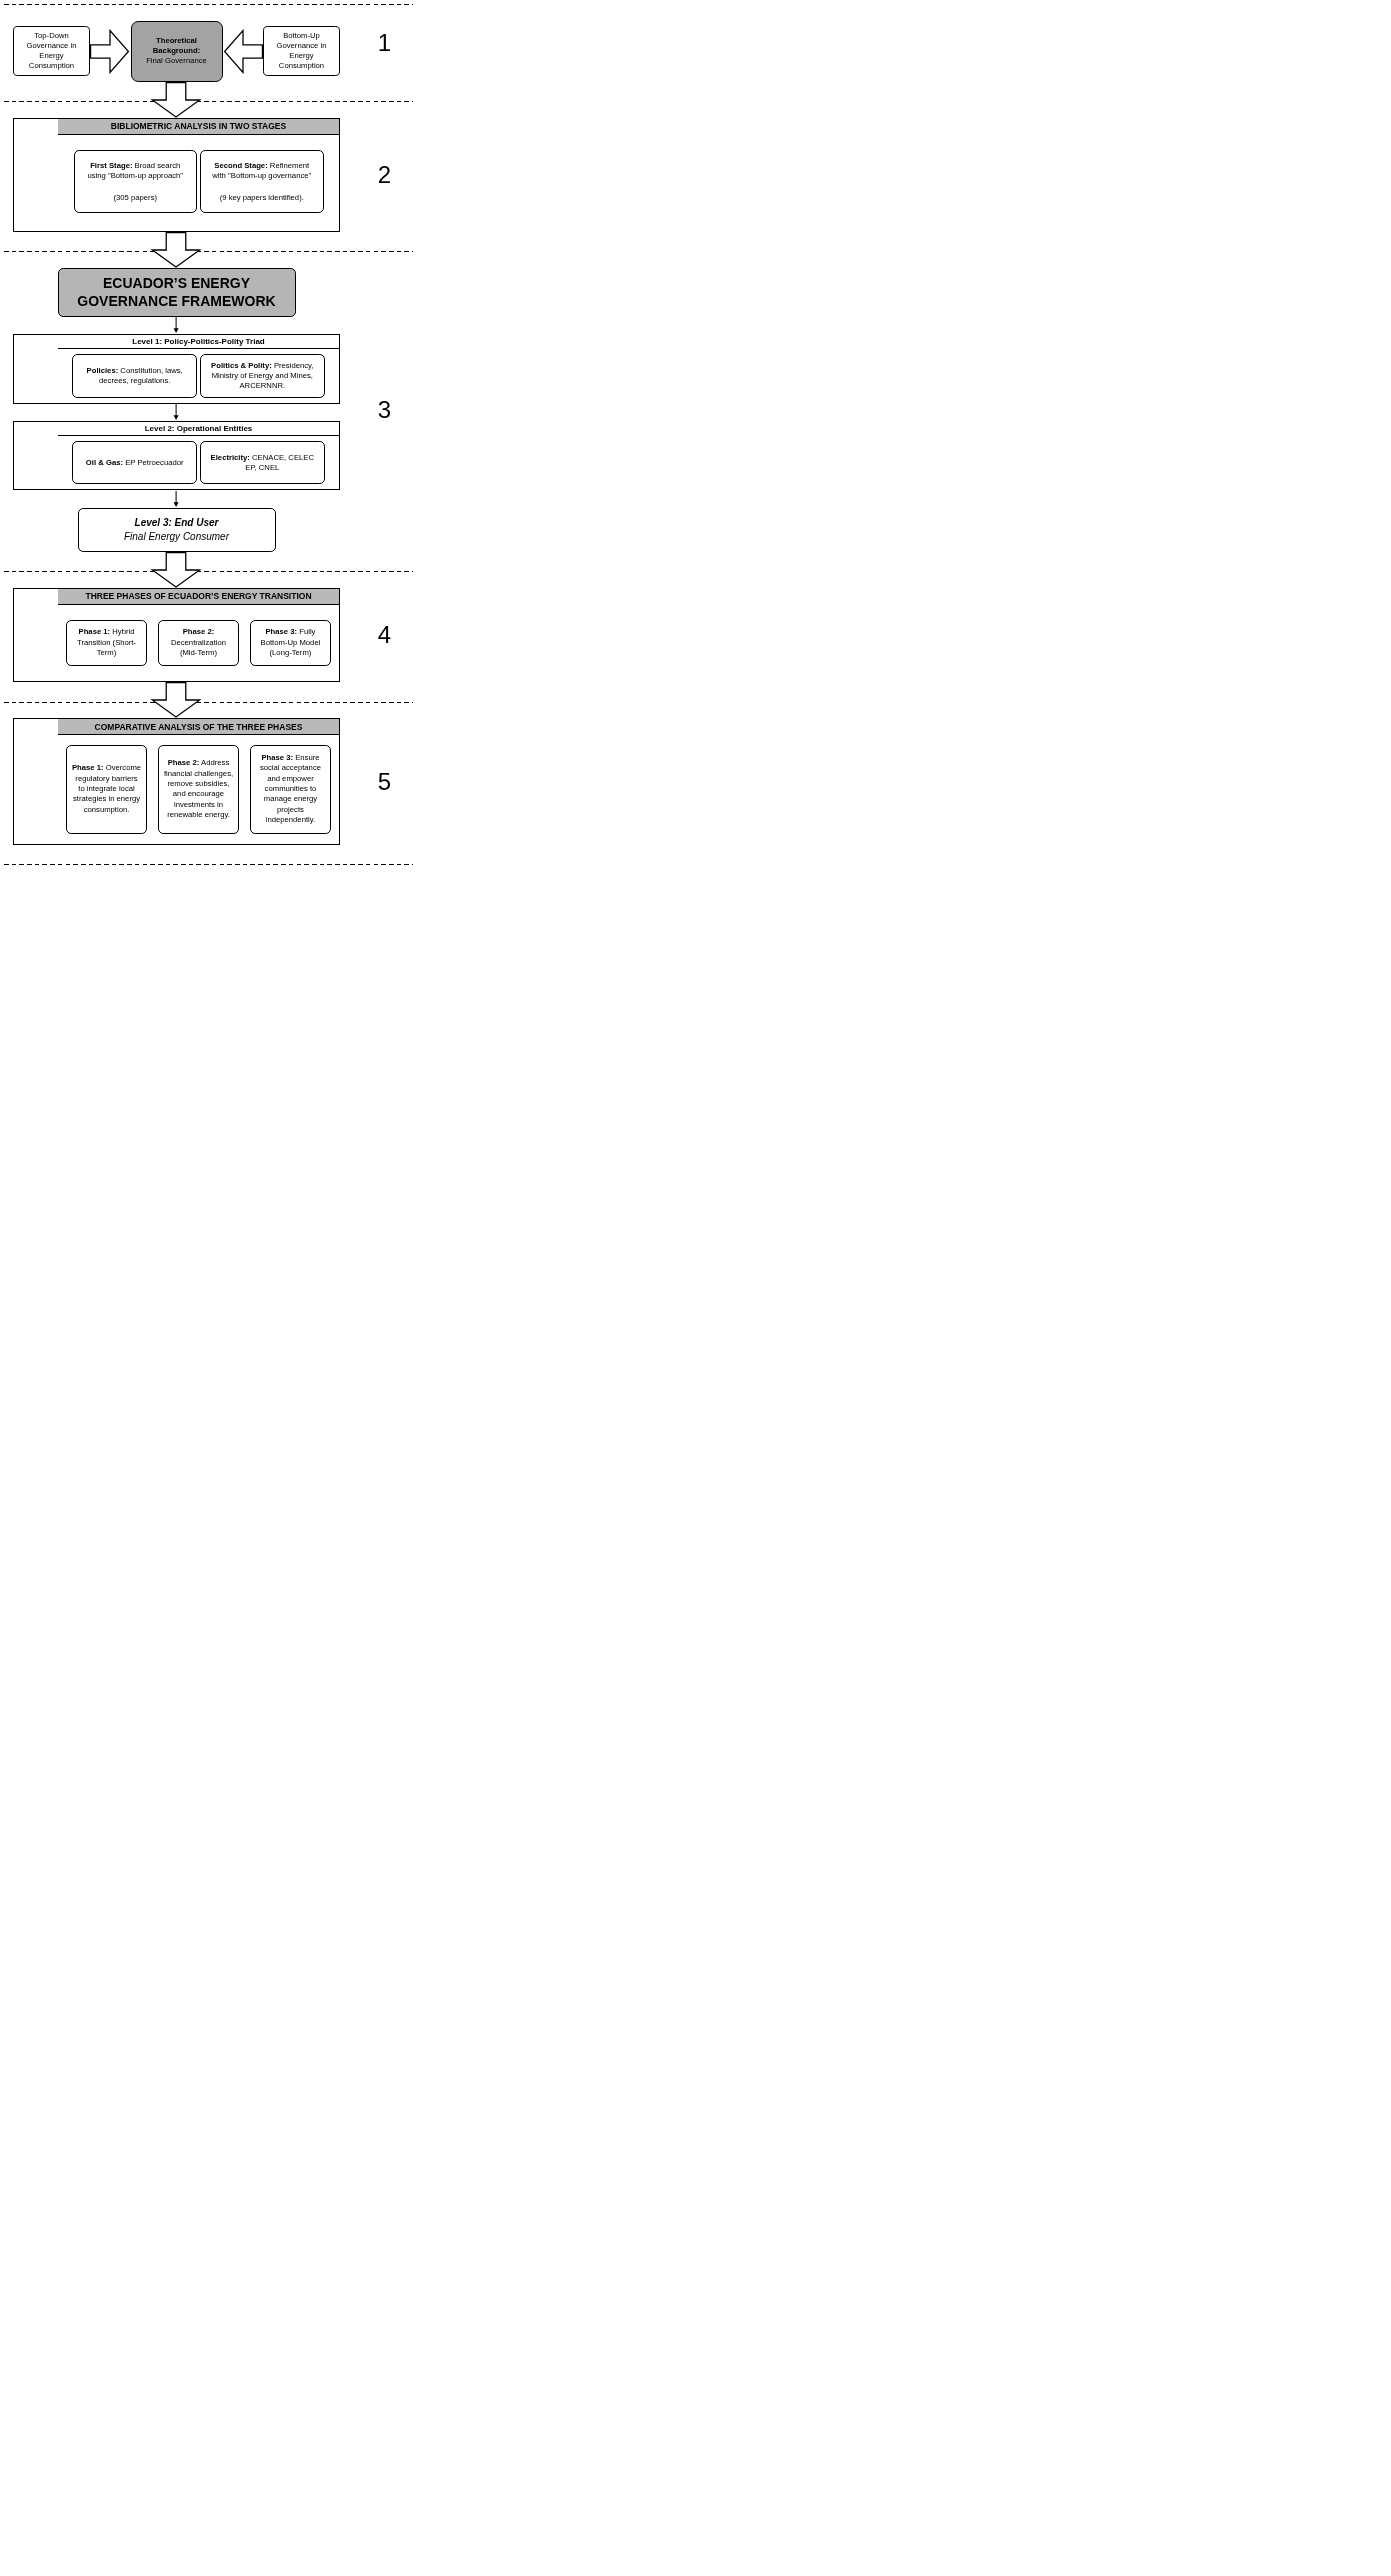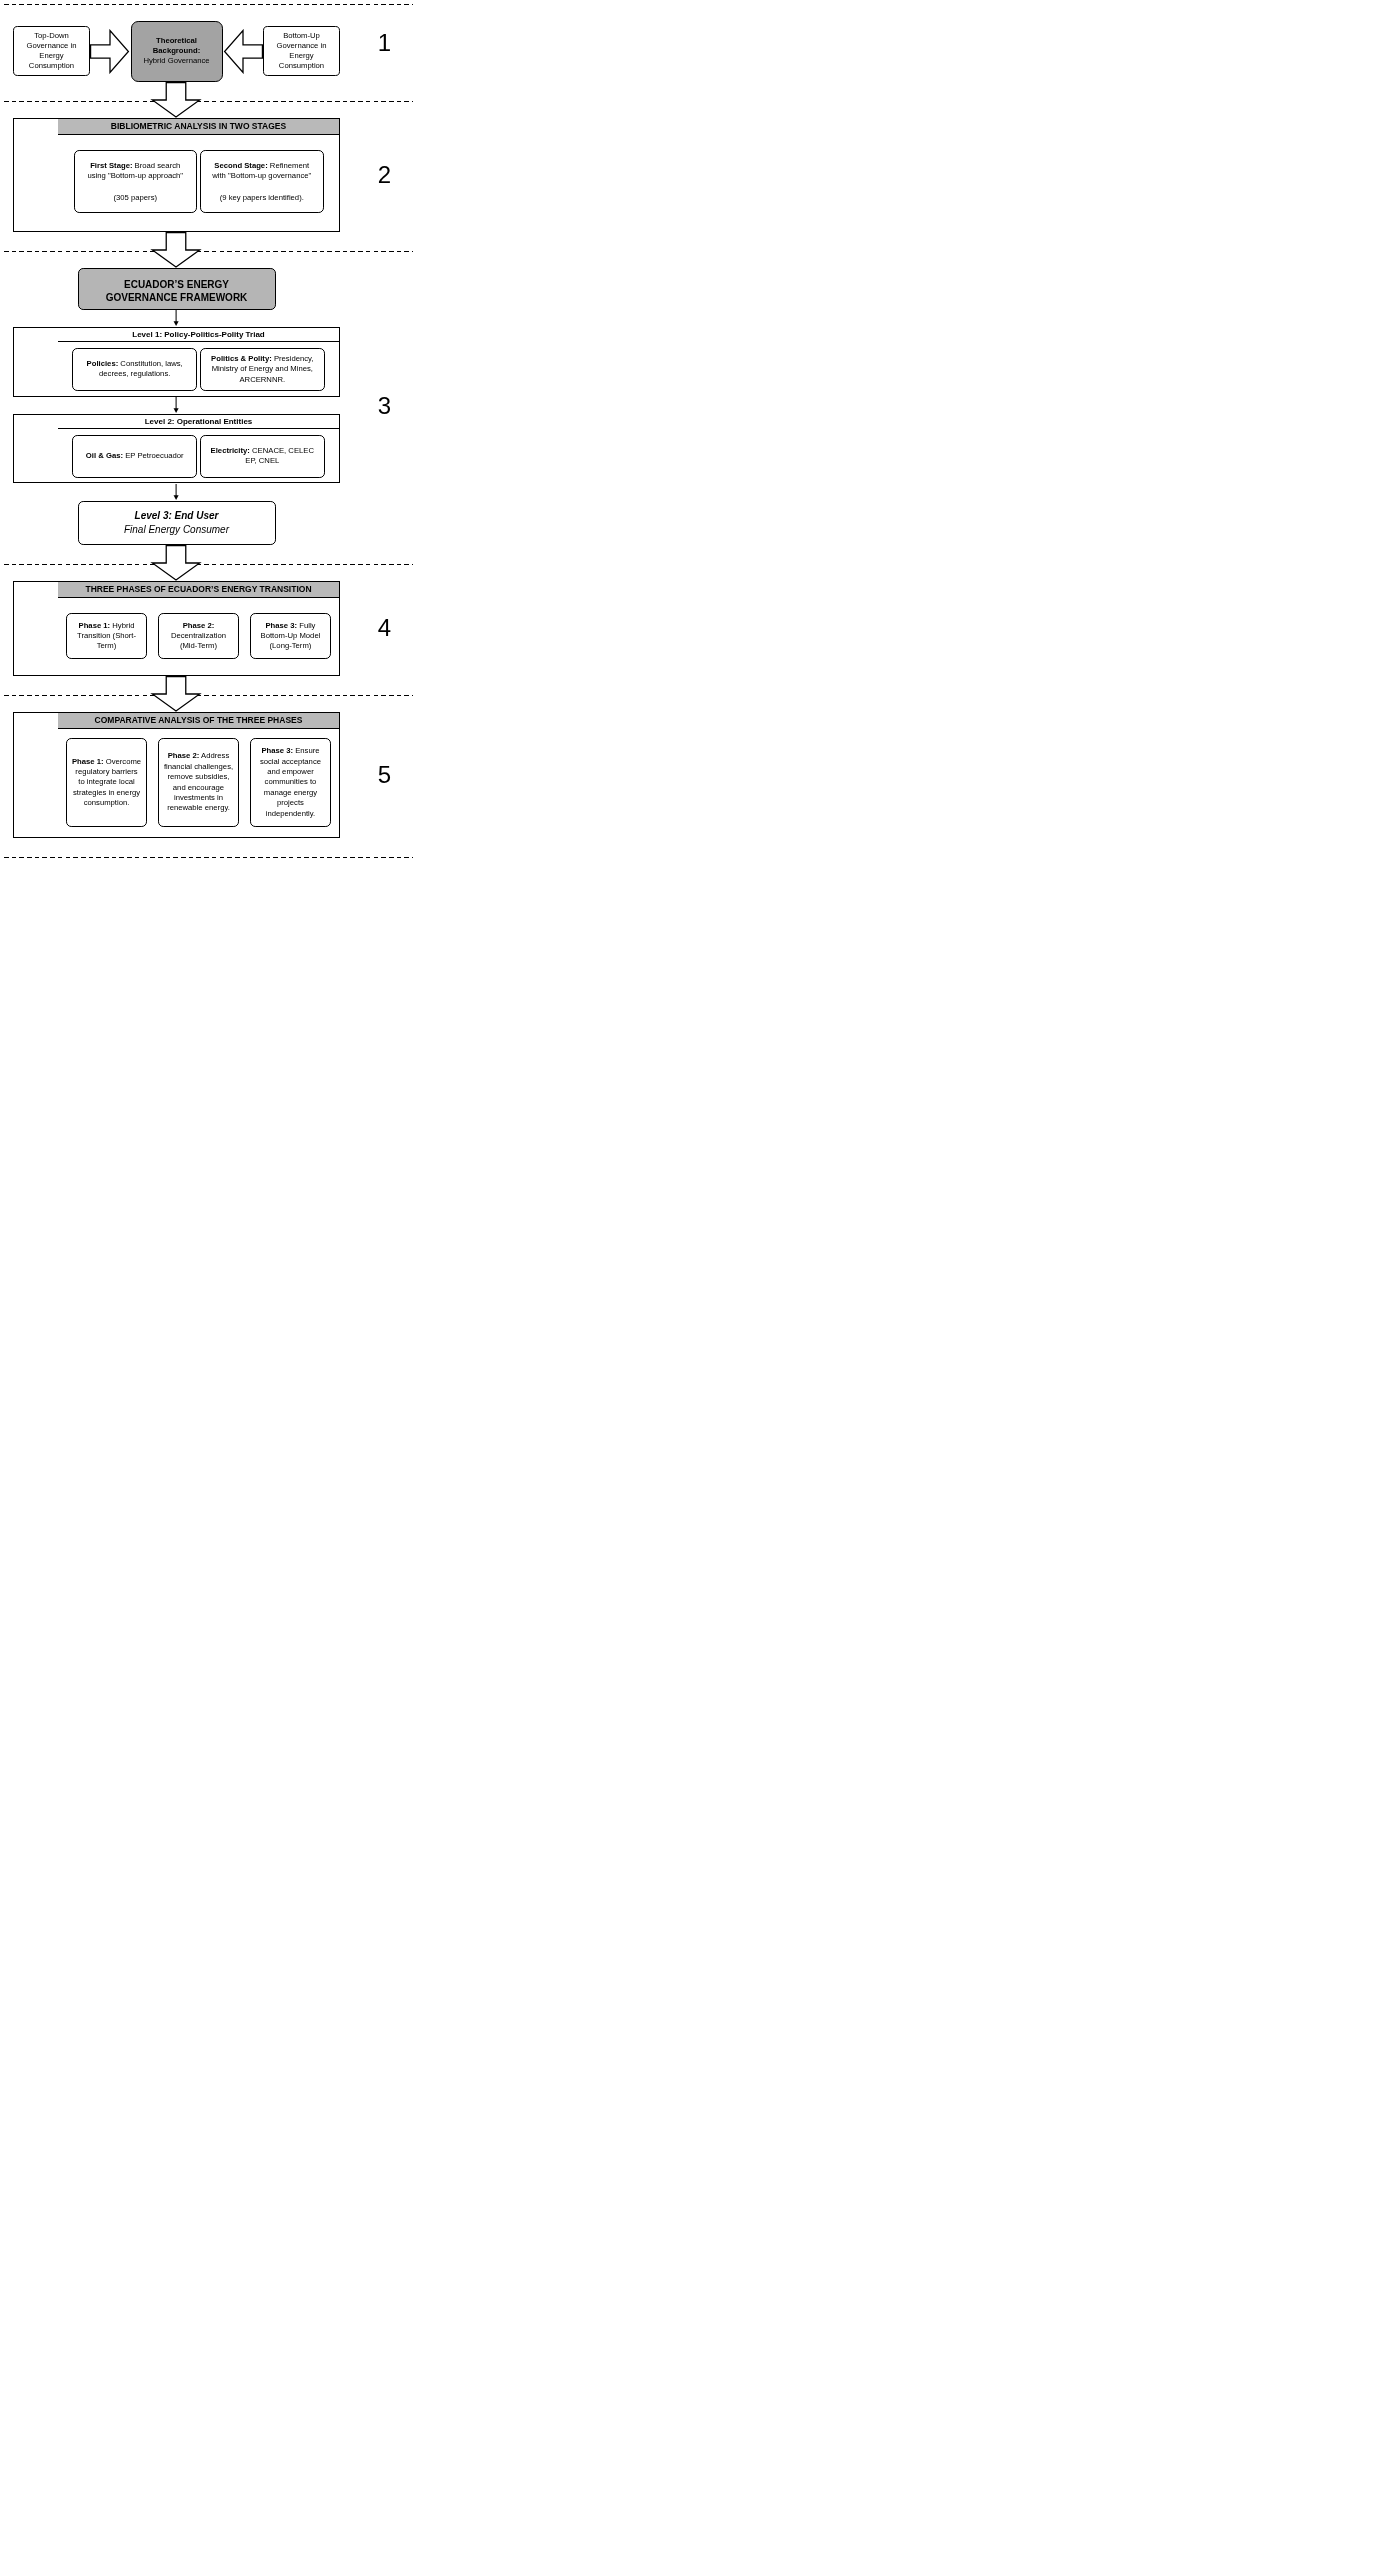--- a/index.html
+++ b/index.html
@@ -59,24 +59,24 @@
     display: flex; flex-direction: column; justify-content: center;
   }
   .two-col .rbox { min-height: 63px; }
   .two-col.compact .rbox { min-height: 43px; padding: 5.2px 6.2px; }
   .three-col .rbox { min-height: 45px; padding: 6.2px 4.1px; }
   .three-col.tall .rbox { min-height: 78px; padding: 7.2px 5.2px; }
   .note { margin-top: 11.3px; text-align: center; }
   
   .s3-col { display: flex; flex-direction: column; align-items: center; }
   .framework-box {
-    width: 198px; min-height: 42px; background: var(--framework-box-gray, #b5b5b5);
+    width: 238px; min-height: 42px; background: var(--framework-box-gray, #b5b5b5);
     border: 1px solid var(--border-black,#000); border-radius: 5.2px;
-    display: flex; align-items: flex-end; justify-content: center; text-align: center;
-    font-weight: bold; font-size: 10px; line-height: 1.3; padding: 5.2px 13.4px;
+    display: flex; align-items: flex-start; justify-content: center; text-align: center;
+    font-weight: bold; font-size: 14px; line-height: 1.3; padding: 5.2px 13.4px;
   }
   .level3-box {
     width: 198px; min-height: 44px; border: 0.8px solid var(--border-black,#000); border-radius: 5.2px;
     display: flex; flex-direction: column; justify-content: center; text-align: center;
     font-size: 10px; line-height: 1.4; padding: 6.2px; background: #fff; font-style: italic;
   }
   .thin-arrow { margin: 0.5px 0; display: block; }
   .bottom-line { margin-top: 18.5px; }
 </style>
 </head>
@@ -89,21 +89,21 @@
   <div class="stage stage-s1">
     <div class="content s1-row">
       <div class="side-box">
         <span>Top-Down Governance in Energy Consumption</span>
       </div>
       <svg width="40" height="45" viewBox="0 0 78 88">
         <polygon points="1,31 39,31 39,3 75,44 39,85 39,57 1,57" fill="#fff" stroke="#000" stroke-width="2.5"></polygon>
       </svg>
       <div class="center-box">
         <b>Theoretical Background:</b>
-        <span>Hybrid Governance</span>
+        <span>Final Governance</span>
       </div>
       <svg width="40" height="45" viewBox="0 0 78 88">
         <polygon points="77,31 39,31 39,3 3,44 39,85 39,57 77,57" fill="#fff" stroke="#000" stroke-width="2.5"></polygon>
       </svg>
       <div class="side-box">
         <span>Bottom-Up Governance in Energy Consumption</span>
       </div>
     </div>
     <div class="stage-number">1</div>
   </div>

